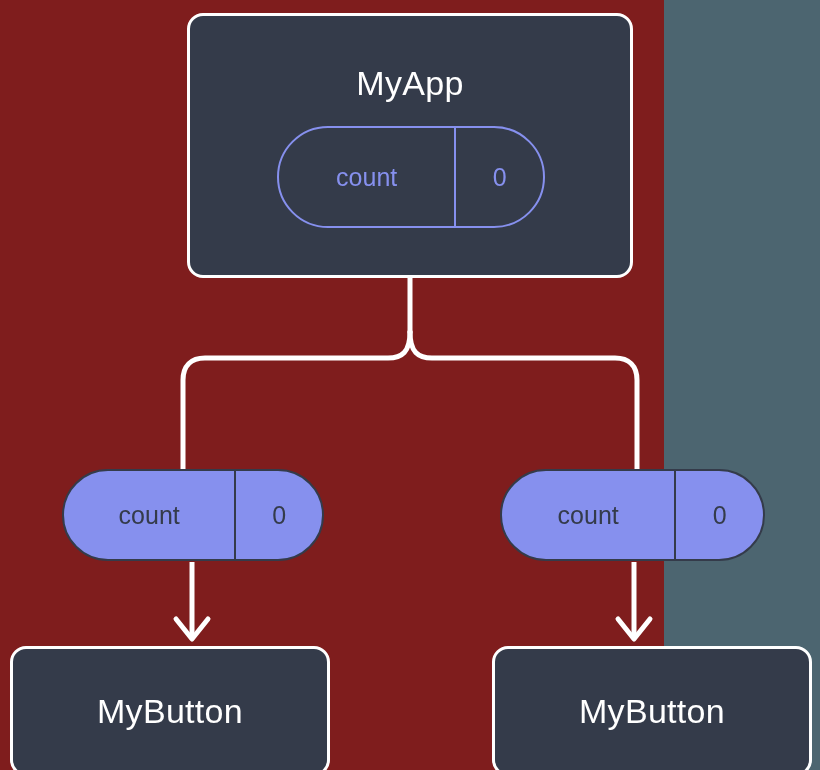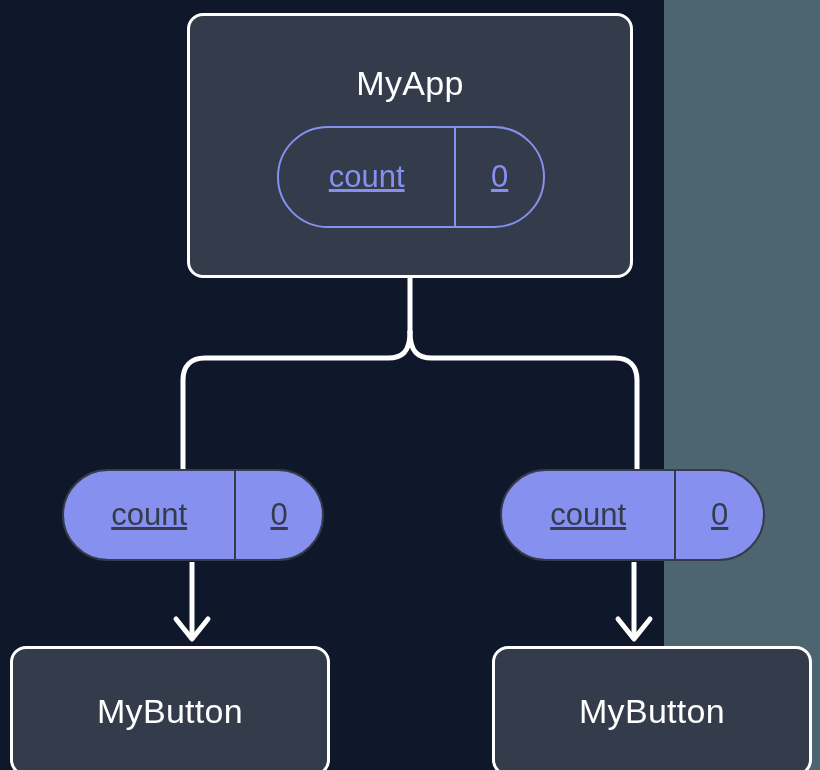--- a/index.html
+++ b/index.html
@@ -10,21 +10,21 @@
   body {
     width: 820px;
     height: 770px;
     overflow: hidden;
     font-family: "Liberation Sans", sans-serif;
   }
   #stage {
     position: relative;
     width: 664px;
     height: 770px;
-    background: #0f172a;
+    background: #7f1d1d;
   }
   #wires {
     position: absolute;
     left: 0;
     top: 0;
     width: 820px;
     height: 770px;
     pointer-events: none;
   }
 
@@ -77,25 +77,24 @@
     align-items: stretch;
     box-sizing: border-box;
     border-radius: 999px;
     overflow: hidden;
   }
   .pill .pill-key,
   .pill .pill-val {
     display: flex;
     align-items: center;
     justify-content: center;
-    font-size: 31px;
+    font-size: 25px;
     font-weight: 400;
     white-space: nowrap;
     box-sizing: border-box;
-    text-decoration: underline;
   }
 
   
   .pill.outline {
     background: transparent;
     border: 2px solid #8690ee;
   }
   .pill.outline .pill-key,
   .pill.outline .pill-val {
     color: #8690ee;

